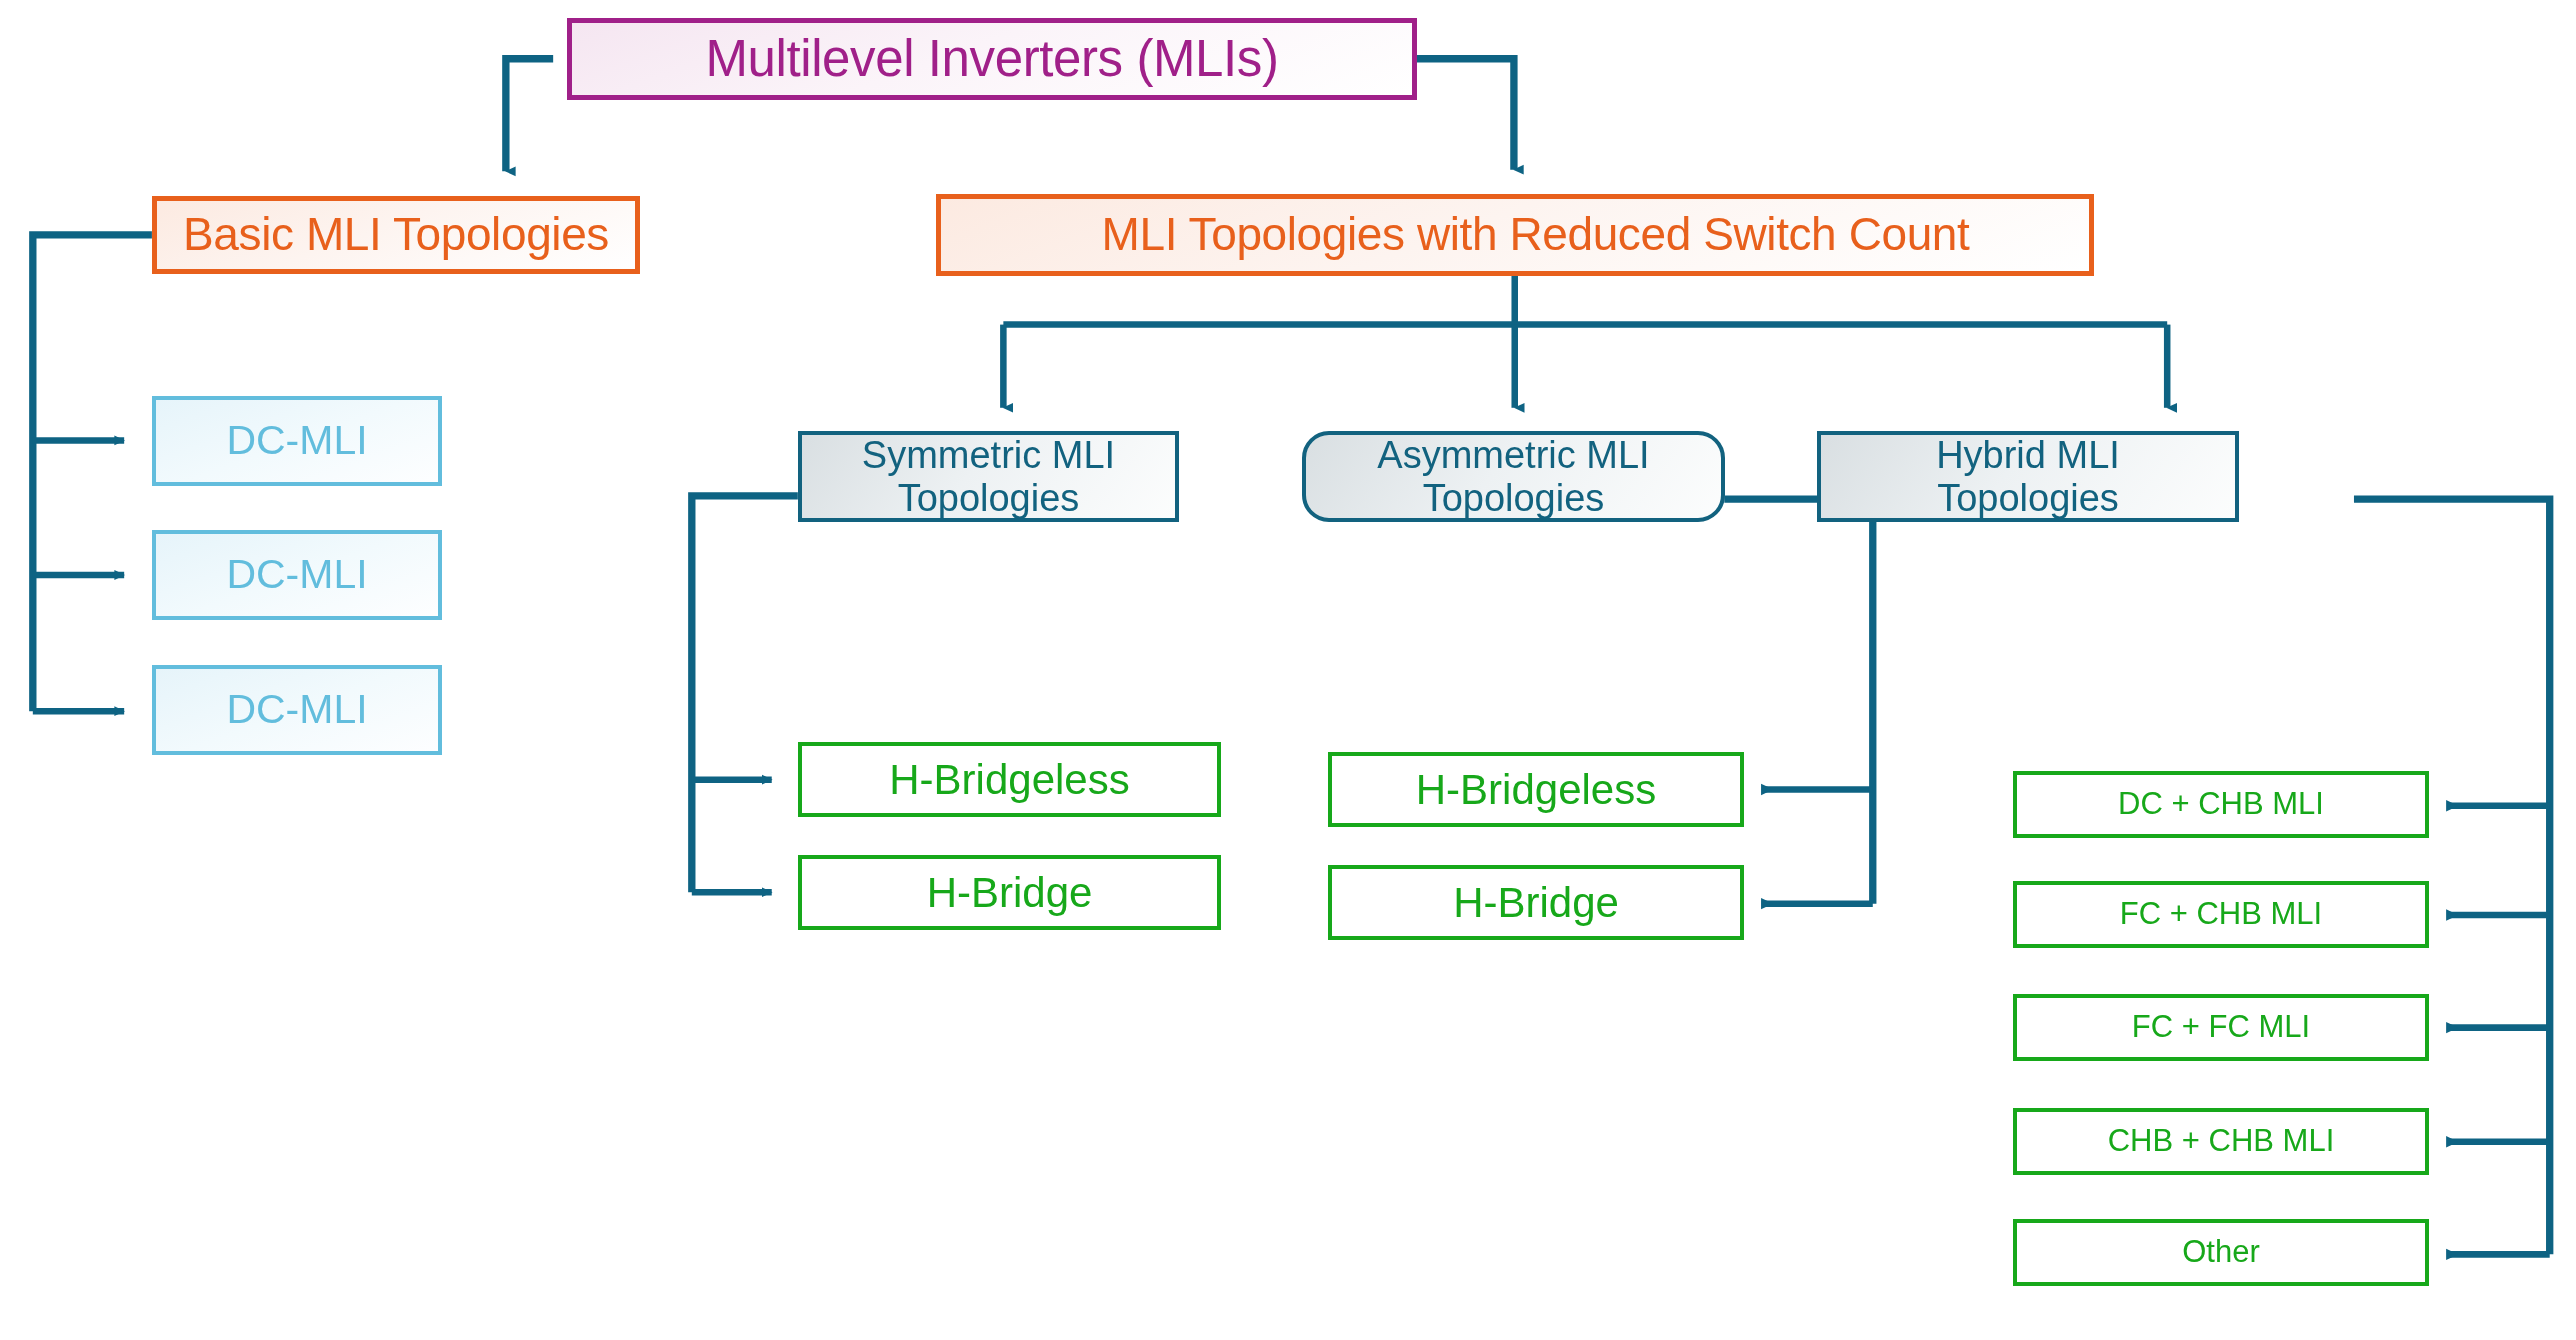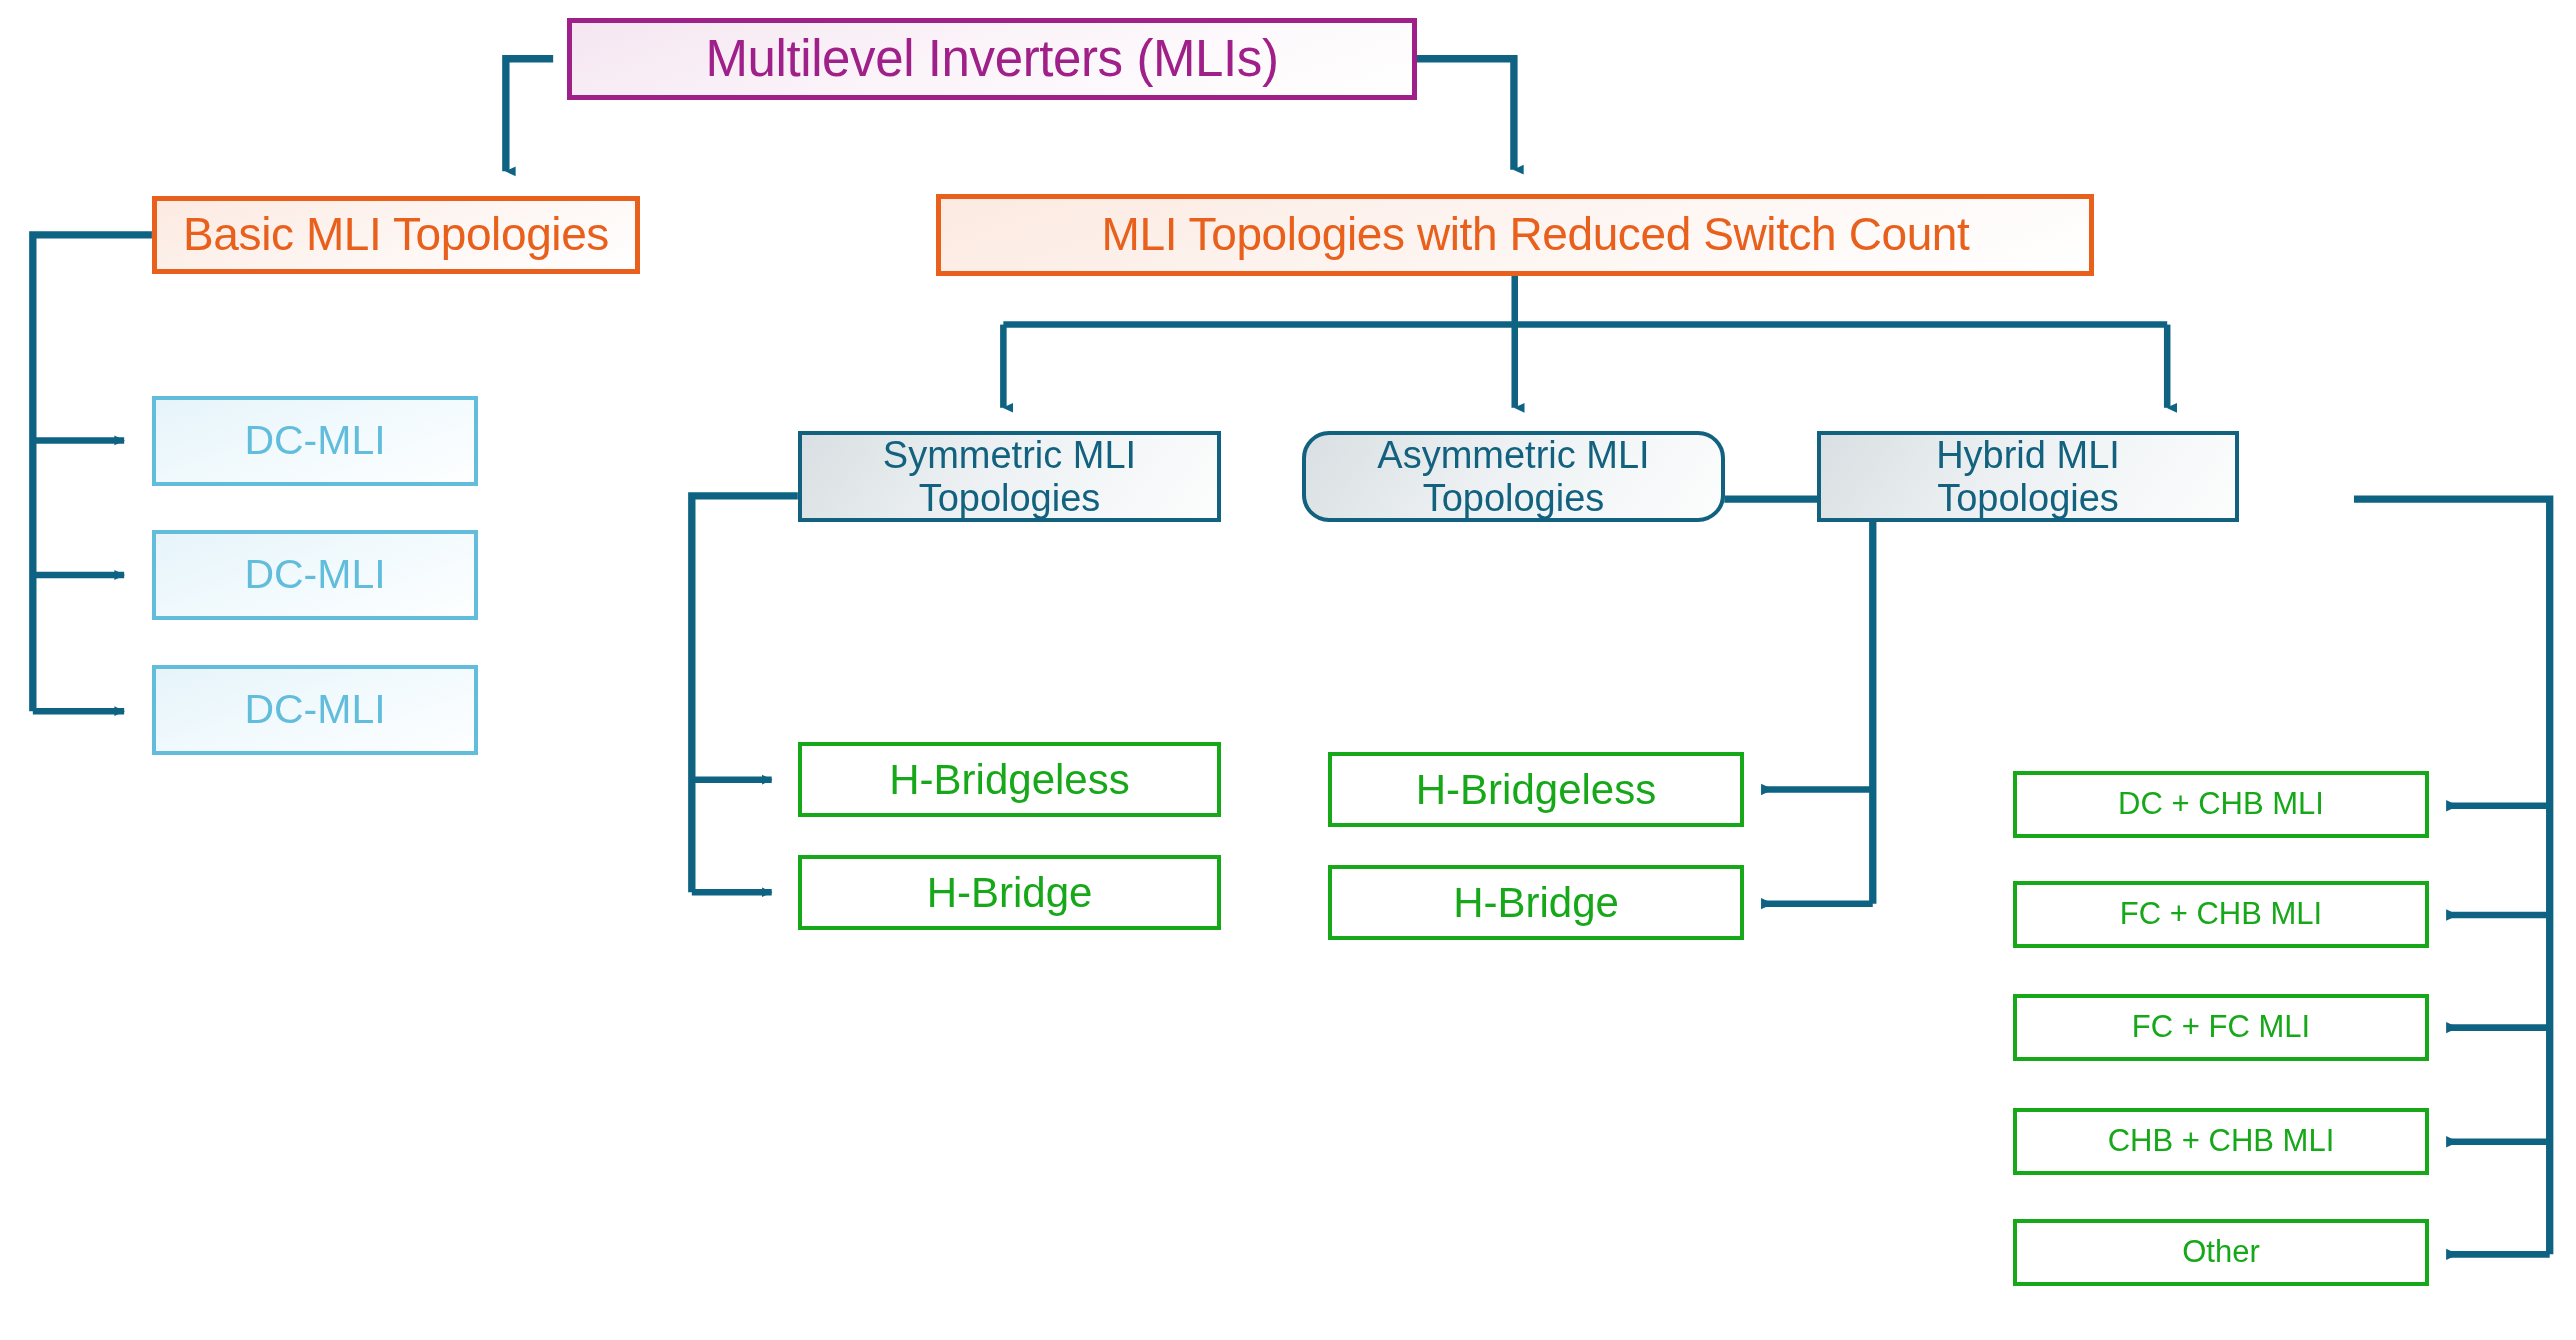--- a/index.html
+++ b/index.html
@@ -53,36 +53,36 @@
   .n-basic  { left: 152px;  top: 196px; width: 488px;  height: 78px; }
   .n-reduced{ left: 936px; top: 194px; width: 1158px; height: 82px; padding-left: 41px; }
 
   
   .n-dcmli {
     border: 4.1px solid #62BDDD;
     background: linear-gradient(160deg, #E6F4FA 0%, #F2FAFD 50%, #FDFEFF 100%);
     color: #62BDDD;
     font-size: 41px;
     font-family: "Liberation Sans", sans-serif;
-    left: 152px; width: 326px; height: 90px;
+    left: 152px; width: 290px; height: 90px;
   }
   .n-dcmli-1 { top: 396px; }
   .n-dcmli-2 { top: 530px; }
   .n-dcmli-3 { top: 665px; }
 
   
   .n-gray {
     border: 4.1px solid #12627F;
     background: linear-gradient(125deg, #D9DFE2 0%, #EDF1F3 45%, #FCFDFD 100%);
     color: #12627F;
     font-size: 38px;
     height: 91px;
     font-family: "Liberation Sans", sans-serif;
   }
-  .n-sym   { left: 798px;  top: 431px; width: 423px; }
+  .n-sym   { left: 798px;  top: 431px; width: 381px; }
   .n-asym  { left: 1302px; top: 431px; width: 423px; border-radius: 27px; }
   .n-hyb   { left: 1817px; top: 431px; width: 422px; }
 
   
   .n-green {
     border: 4.1px solid #17A81A;
     background: #FFFFFF;
     color: #17A81A;
     font-family: "Liberation Sans", sans-serif;
   }

